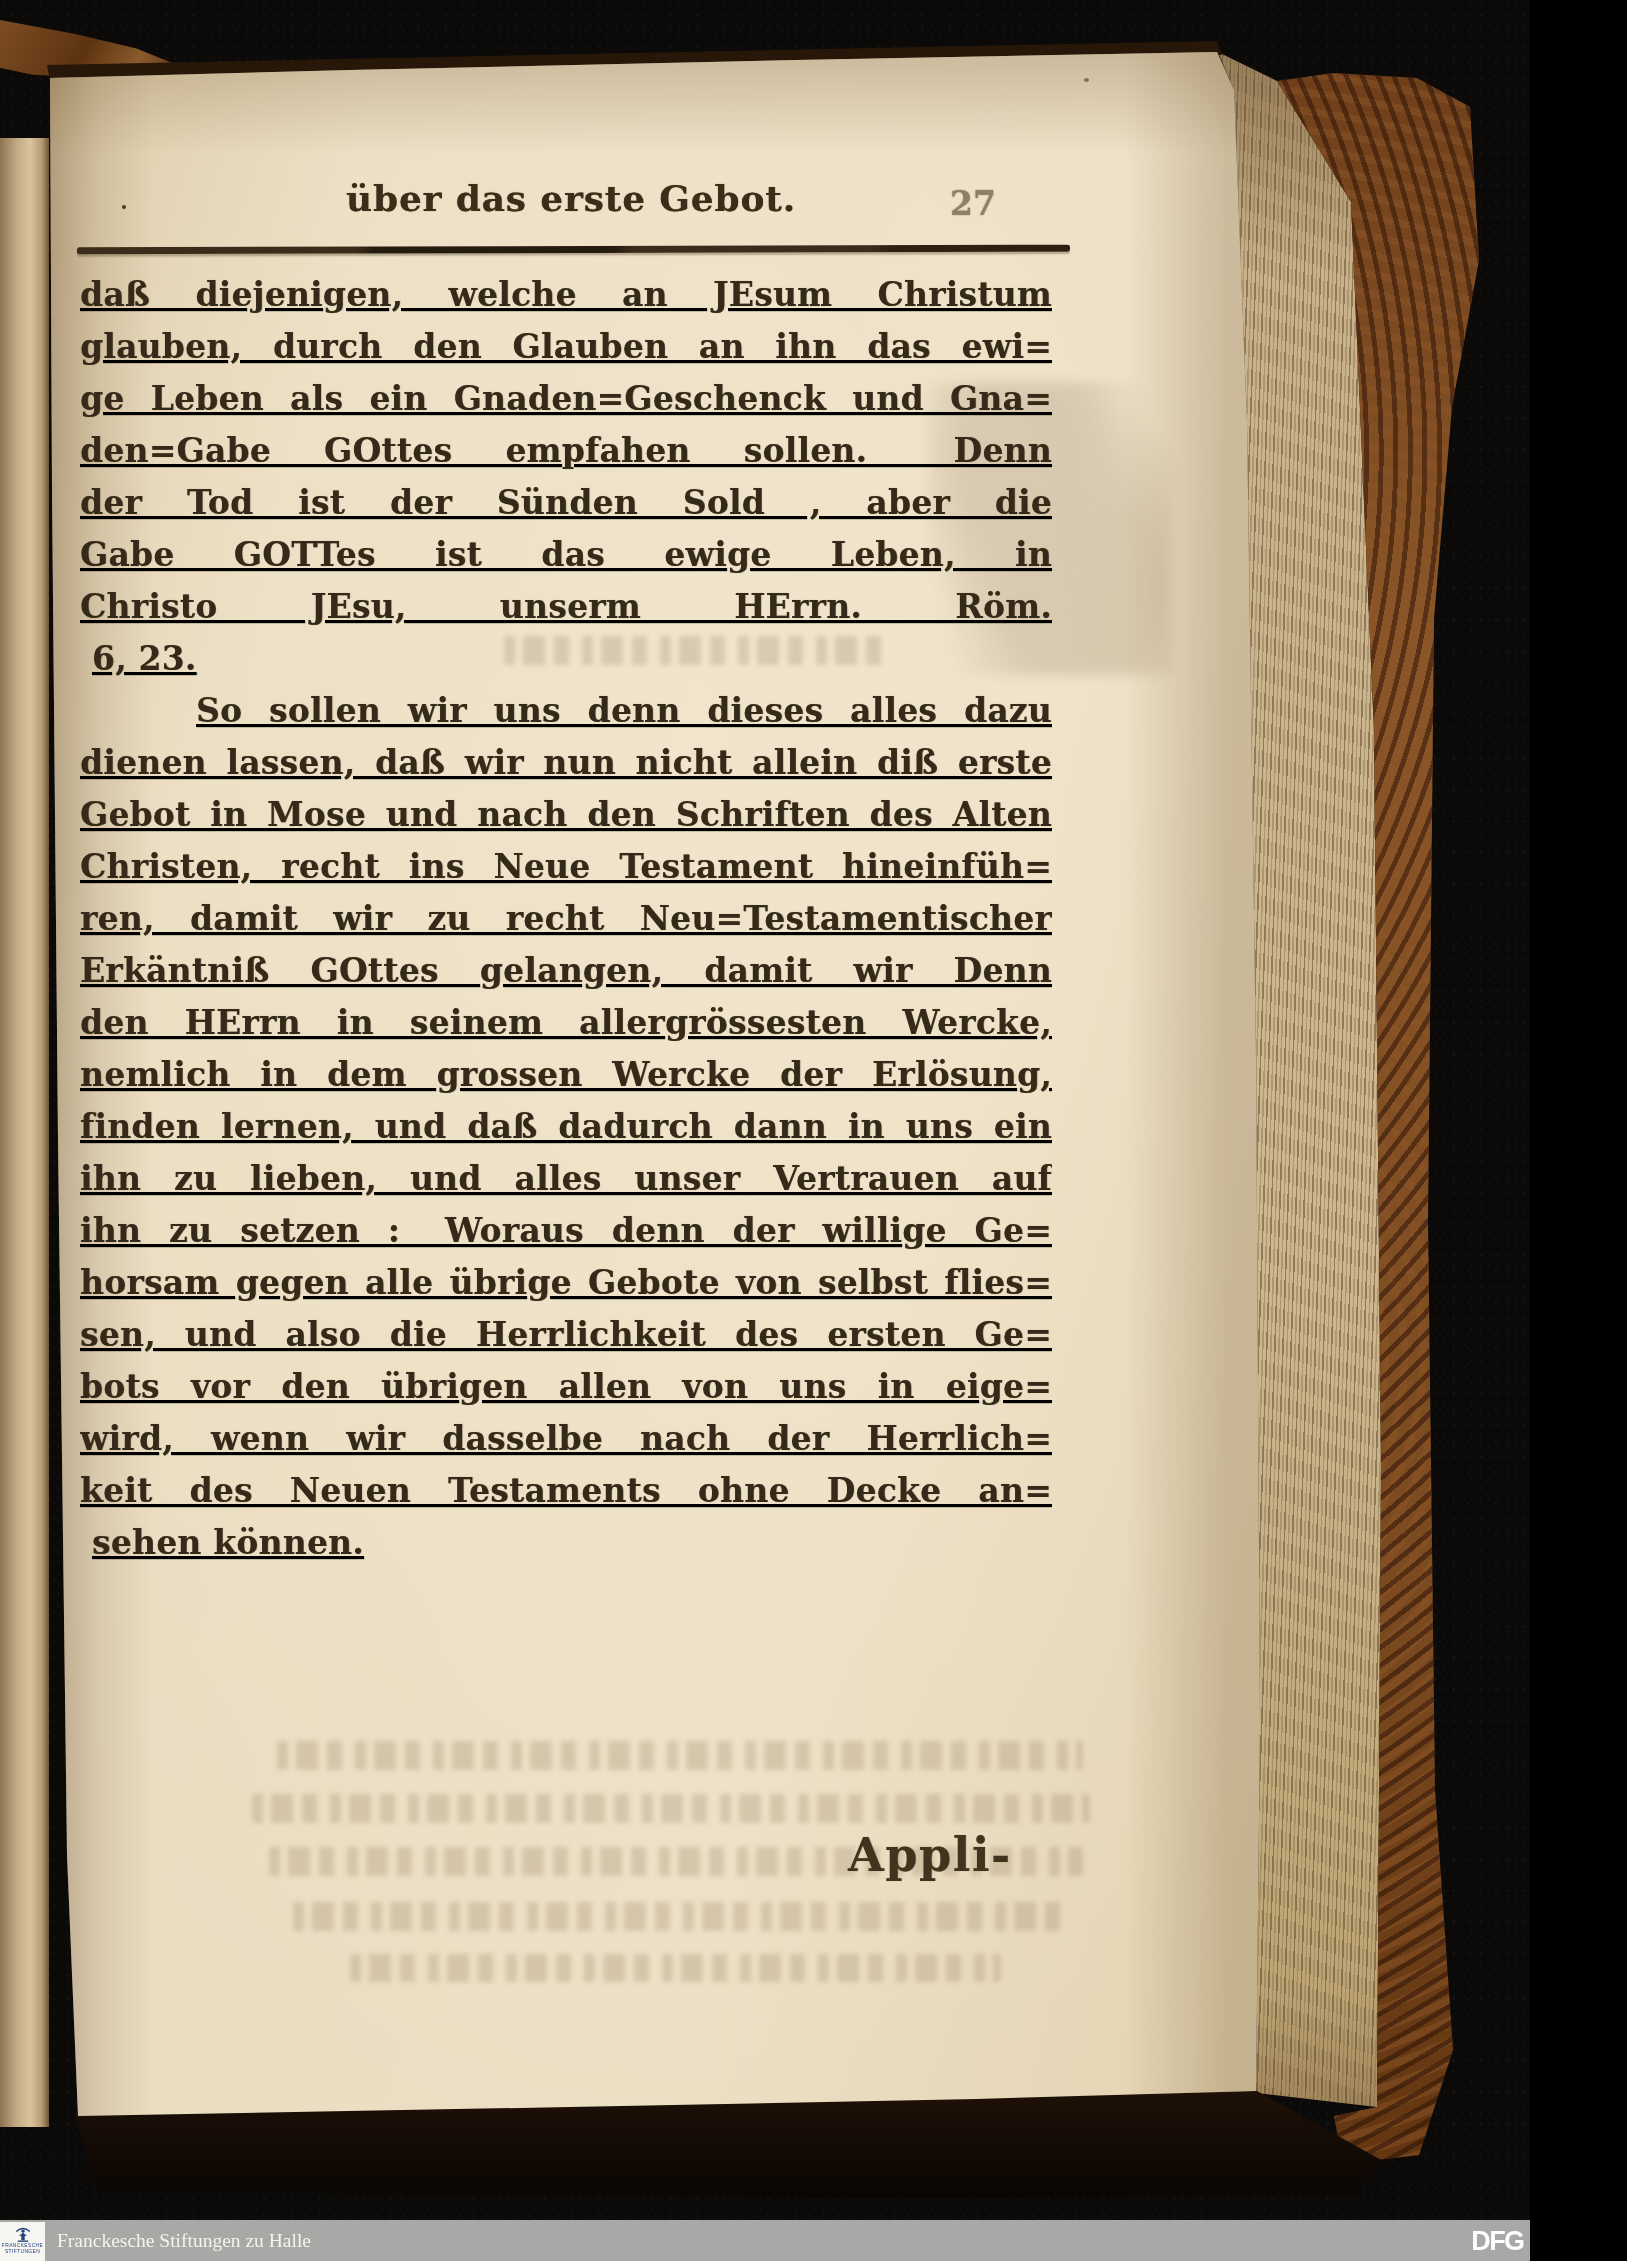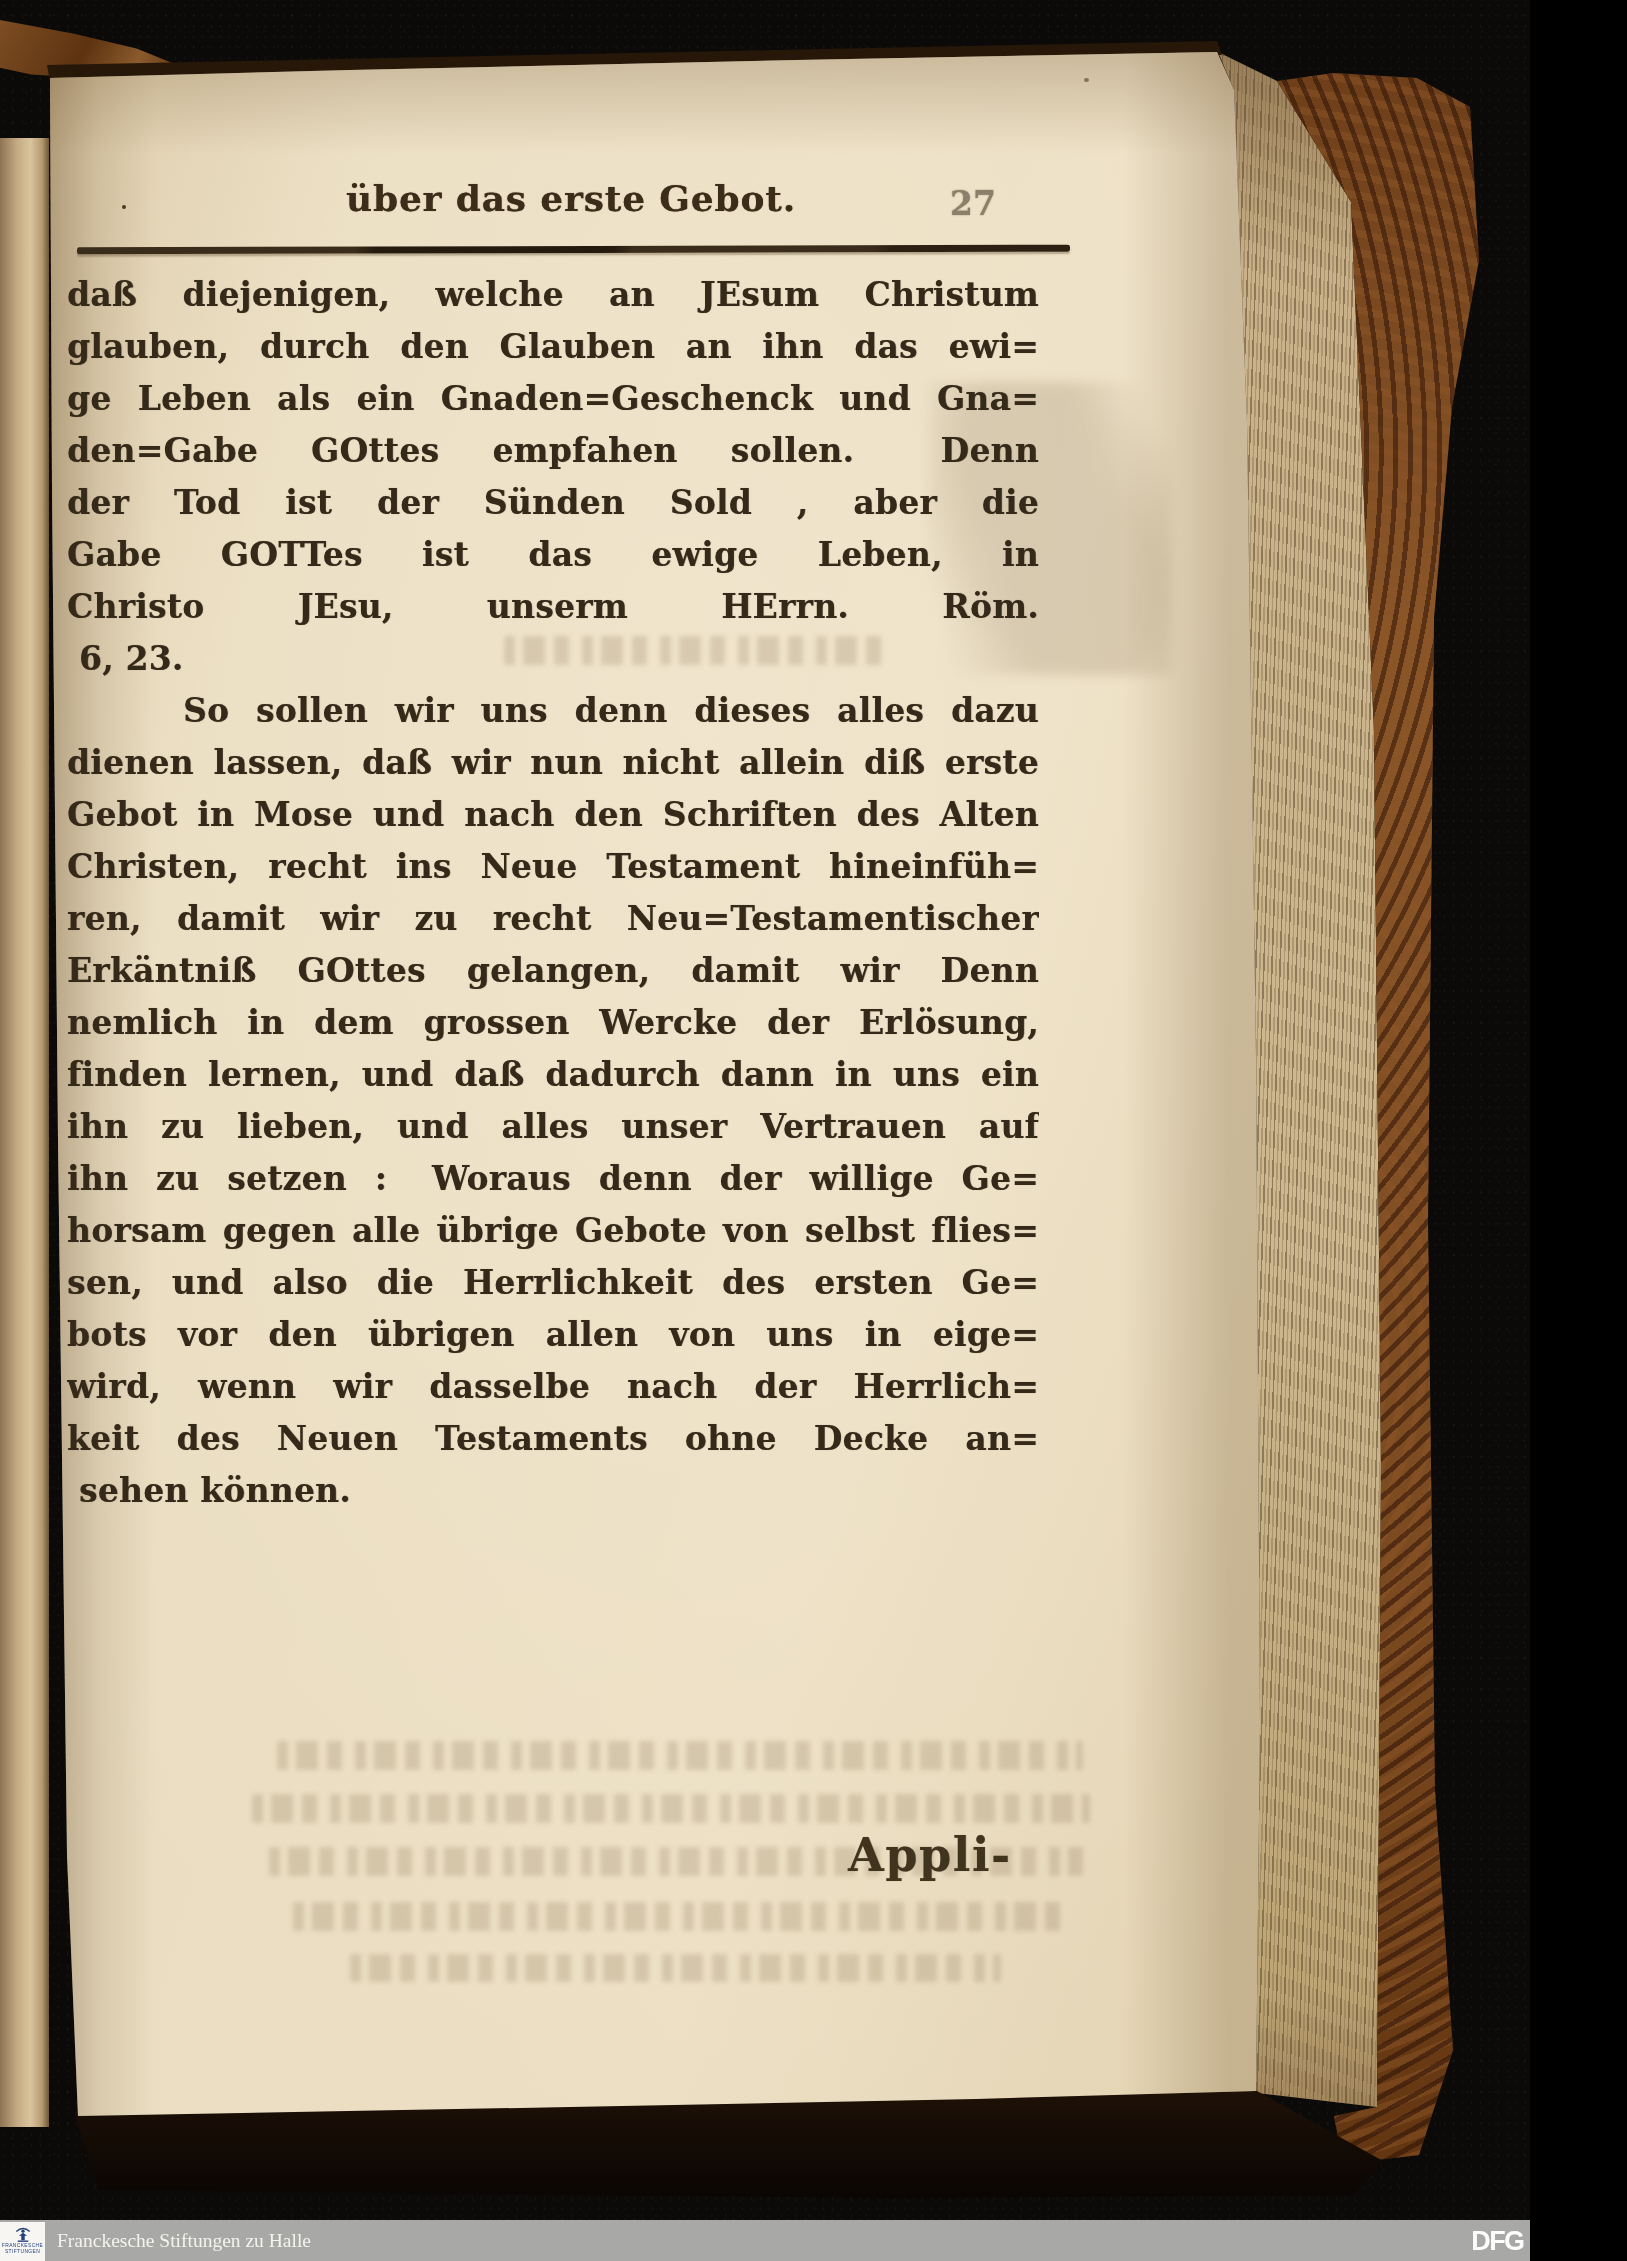--- a/index.html
+++ b/index.html
@@ -72,21 +72,21 @@
   .pagenum{
     left:950px;top:184px;width:73px;height:41px;
     font-weight:700;font-size:33px;color:#7b6f5a;opacity:.85;
     text-shadow:0 0 1.6px rgba(120,105,80,.9);
   }
   .rule{
     left:77px;top:246px;width:993px;height:7.3px;transform:rotate(-0.15deg);
     background:linear-gradient(90deg,#3a2c1a 0 28%,#241a0e 30% 54%,#3a2c1a 56% 80%,#2c2012 82% 100%);
     border-radius:2.4px;box-shadow:0 2.4px 1.6px rgba(80,60,35,.35);
   }
-  .bodytext{left:67px;top:269px;width:972px;}
+  .bodytext{left:80px;top:269px;width:972px;text-decoration:underline;}
   .tline{
     height:52px;line-height:52px;
     font-weight:700;font-size:33px;color:#352a19;letter-spacing:0.2px;
     text-align:justify;text-align-last:justify;overflow:hidden;
     text-shadow:0.4px 0.4px 0.7px rgba(54,42,24,.55);
   }
   .tline.nj{text-align:left;text-align-last:left;margin-left:12px;}
   .tline.ind{padding-left:116px;}
   .catchword{
     left:848px;top:1828px;width:212px;height:52px;
@@ -165,20 +165,21 @@
       <div class="tline">der Tod ist der Sünden Sold , aber die</div>
       <div class="tline">Gabe GOTTes ist das ewige Leben, in</div>
       <div class="tline">Christo JEsu, unserm HErrn. Röm.</div>
       <div class="tline nj">6, 23.</div>
       <div class="tline ind">So sollen wir uns denn dieses alles dazu</div>
       <div class="tline">dienen lassen, daß wir nun nicht allein diß erste</div>
       <div class="tline">Gebot in Mose und nach den Schriften des Alten</div>
       <div class="tline">Christen, recht ins Neue Testament hineinfüh=</div>
       <div class="tline">ren, damit wir zu recht Neu=Testamentischer</div>
       <div class="tline">Erkäntniß GOttes gelangen, damit wir Denn</div>
+      <div class="tline">den HErrn in seinem allergrössesten Wercke,</div>
       <div class="tline">nemlich in dem grossen Wercke der Erlösung,</div>
       <div class="tline">finden lernen, und daß dadurch dann in uns ein</div>
       <div class="tline">ihn zu lieben, und alles unser Vertrauen auf</div>
       <div class="tline">ihn zu setzen :  Woraus denn der willige Ge=</div>
       <div class="tline">horsam gegen alle übrige Gebote von selbst flies=</div>
       <div class="tline">sen, und also die Herrlichkeit des ersten Ge=</div>
       <div class="tline">bots vor den übrigen allen von uns in eige=</div>
       <div class="tline">wird, wenn wir dasselbe nach der Herrlich=</div>
       <div class="tline">keit des Neuen Testaments ohne Decke an=</div>
       <div class="tline nj">sehen können.</div>

